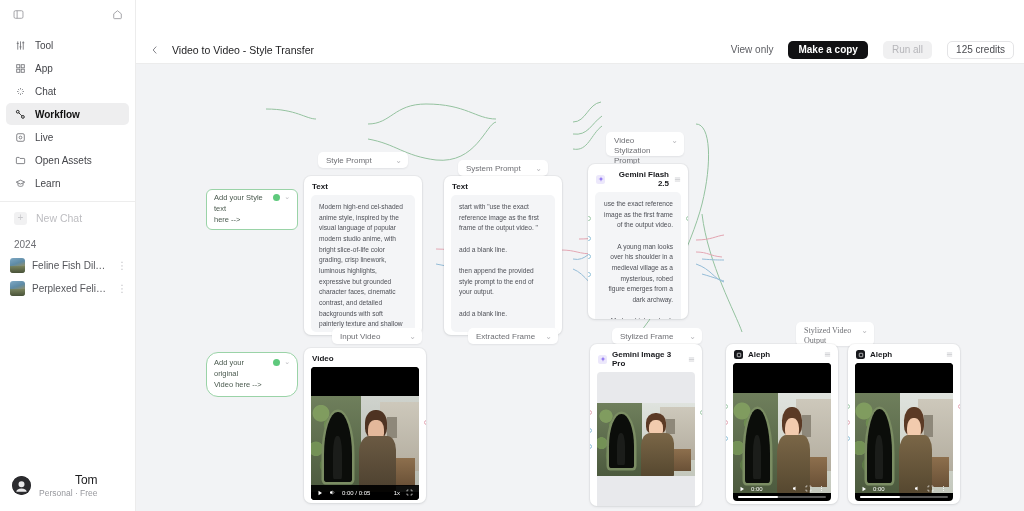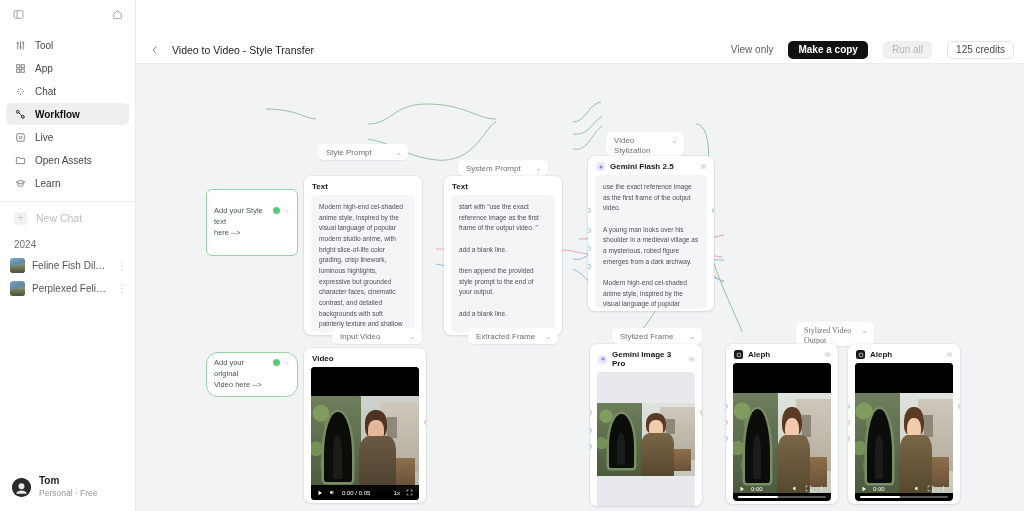--- a/index.html
+++ b/index.html
@@ -55,21 +55,21 @@
   .sb-user {
     position:absolute; left:0; bottom:0; width:136px;
     display:flex; align-items:center; gap:8px; padding:10px 12px 12px 12px;
   }
   .avatar {
     width:19px; height:19px; border-radius:50%; flex:0 0 19px;
     background:#2b2b2e; color:#fff; display:flex; align-items:center; justify-content:center;
     font-size:9px; overflow:hidden; position:relative;
   }
   .avatar svg{width:19px;height:19px;display:block;}
-  .sb-user-name { font-size:10px; font-weight:700; color:#1d1d1f; line-height:1.25; }
+  .sb-user-name { font-size:12px; font-weight:400; color:#1d1d1f; line-height:1.25;text-align:right; }
   .sb-user-plan { font-size:8.5px; color:#97989d; line-height:1.3; }
 
   
   .main { flex:1; height:511px; display:flex; flex-direction:column; position:relative;margin-top:36px; }
   .topbar {
     height:28px; background:#fff; border-bottom:1px solid #ececec;
     display:flex; align-items:center; padding:0 10px 0 12px; gap:10px; flex:0 0 28px;
   }
   .back-btn { width:14px; height:14px; display:flex; align-items:center; justify-content:center; color:#73747a; cursor:pointer; }
   .doc-title { font-size:10.5px; color:#1d1d1f; font-weight:400; }
@@ -333,29 +333,29 @@
           <path d="M566 195 C578 196 582 196 588 196" stroke="#8fb9d6"></path>
           <path d="M566 210 C580 214 584 216 588 217" stroke="#8fb9d6"></path>
         </g>
         <g fill="none" stroke-width="1">
           <path d="M443 175 C470 175 476 168 500 168" stroke="#e3a3b0"></path>
           <path d="M560 176 C575 176 580 172 588 171" stroke="#e3a3b0"></path>
         </g>
       </svg>
 
       <div class="node" style="left:70px; top:125px; width:92px;">
-        <div style="border:1px solid #9ad3a7;background:#fff;border-radius:6px;padding:16px 7px;display:flex;align-items:flex-start;">
+        <div style="border:1px solid #9ad3a7;background:#fff;border-radius:6px;padding:3px 7px;display:flex;align-items:flex-start;">
           <span style="flex:1;font-size:7.5px;color:#4b5a4f;line-height:1.45;white-space:pre-line">Add your Style text
 here   --&gt;</span>
           <span style="width:7px;height:7px;border-radius:50%;background:#5ec97c;margin:1px 4px 0 4px;flex:0 0 7px"></span>
           <span style="color:#b9b9bd;font-size:7px">⌄</span>
         </div>
       </div>
 
-      <div class="node" style="left:182px; top:80px; width:90px;text-align:center;">
+      <div class="node" style="left:182px; top:88px; width:90px;text-align:center;">
         <div class="chip">
             <span class="cv">Style Prompt</span>
           <span class="cav">⌄</span>
           </div>
       </div>
       <div class="node card" style="left:168px; top:112px; width:118px; height:159px;">
         <div class="card-head">
           <span>Text</span>
         </div>
         <div class="textbody">Modern high-end cel-shaded anime style, inspired by the visual language of popular modern studio anime, with bright slice-of-life color grading, crisp linework, luminous highlights, expressive but grounded character faces, cinematic contrast, and detailed backgrounds with soft painterly texture and shallow depth of field.
@@ -384,21 +384,21 @@
 provide a one sentence description of the scene in the video.</div>
       </div>
 
       <div class="node" style="left:470px; top:68px; width:78px;">
         <div class="chip tall">
             <span class="cv">Video Stylization
 Prompt</span>
           <span class="cav">⌄</span>
           </div>
       </div>
-      <div class="node card" style="left:452px; top:92px; width:126px; height:155px;">
+      <div class="node card" style="left:452px; top:100px; width:100px; height:155px;text-align:right;">
         <div class="card-head">
           <span class="badge-ic violet">
             <svg width="6" height="6" viewBox="0 0 16 16" fill="currentColor">
                 <path d="M8 1l1.6 5.4L15 8l-5.4 1.6L8 15l-1.6-5.4L1 8l5.4-1.6z"></path>
               </svg>
           </span>
           <span>Gemini Flash 2.5</span>
           <span class="right">
             <svg width="7" height="7" viewBox="0 0 16 16" fill="none" stroke="currentColor" stroke-width="1.4">
               <path d="M2 4.5h12M2 8h12M2 11.5h12"></path>

